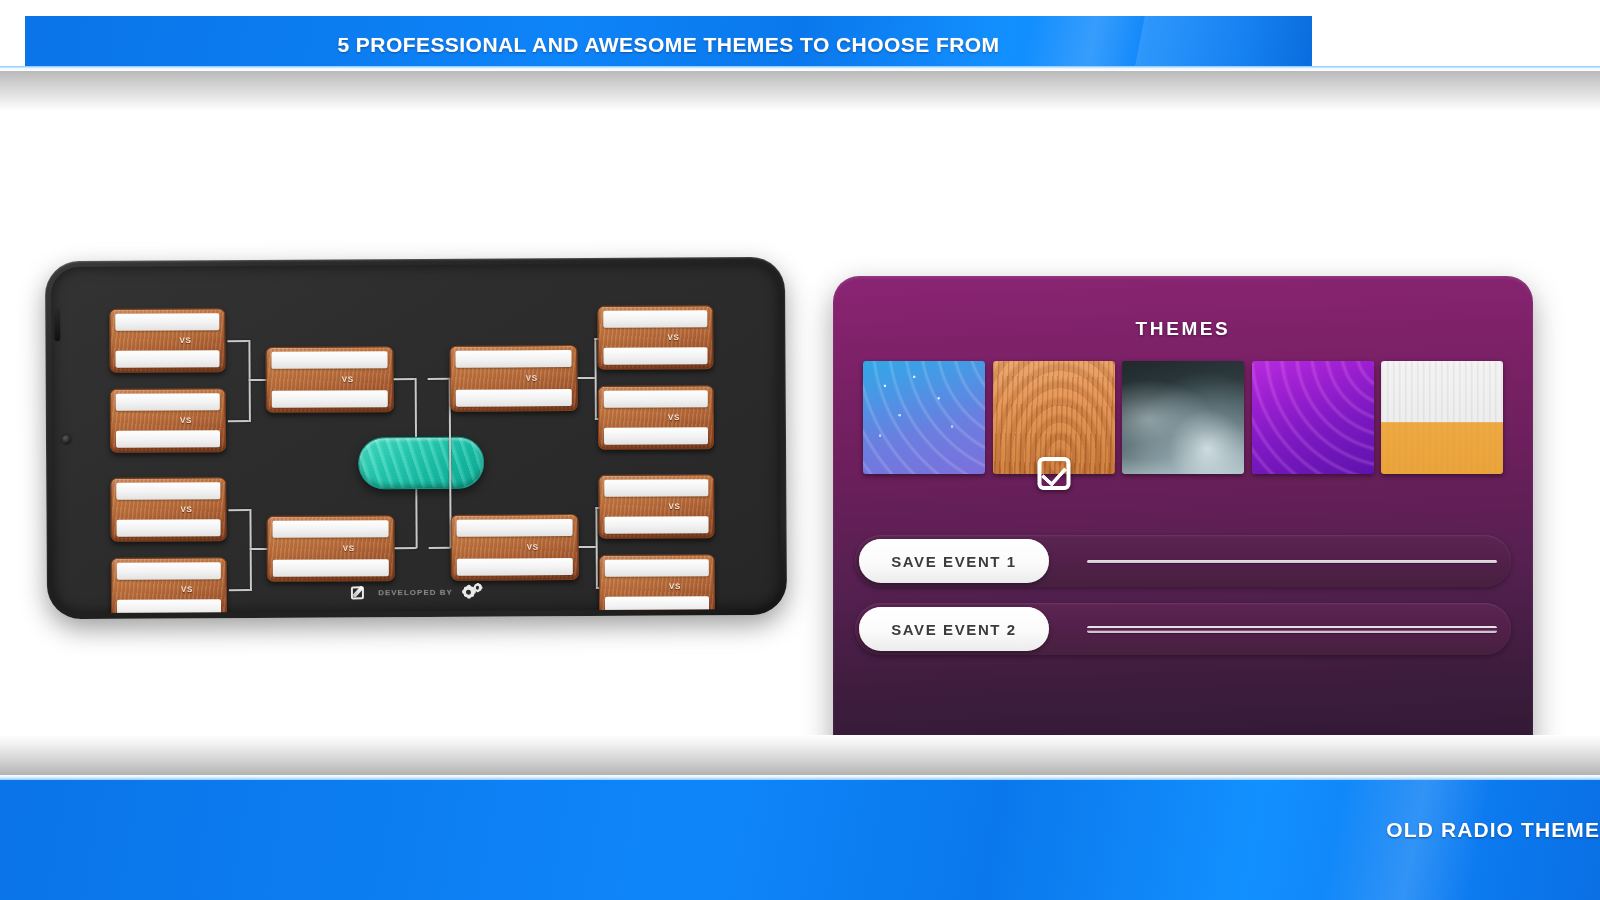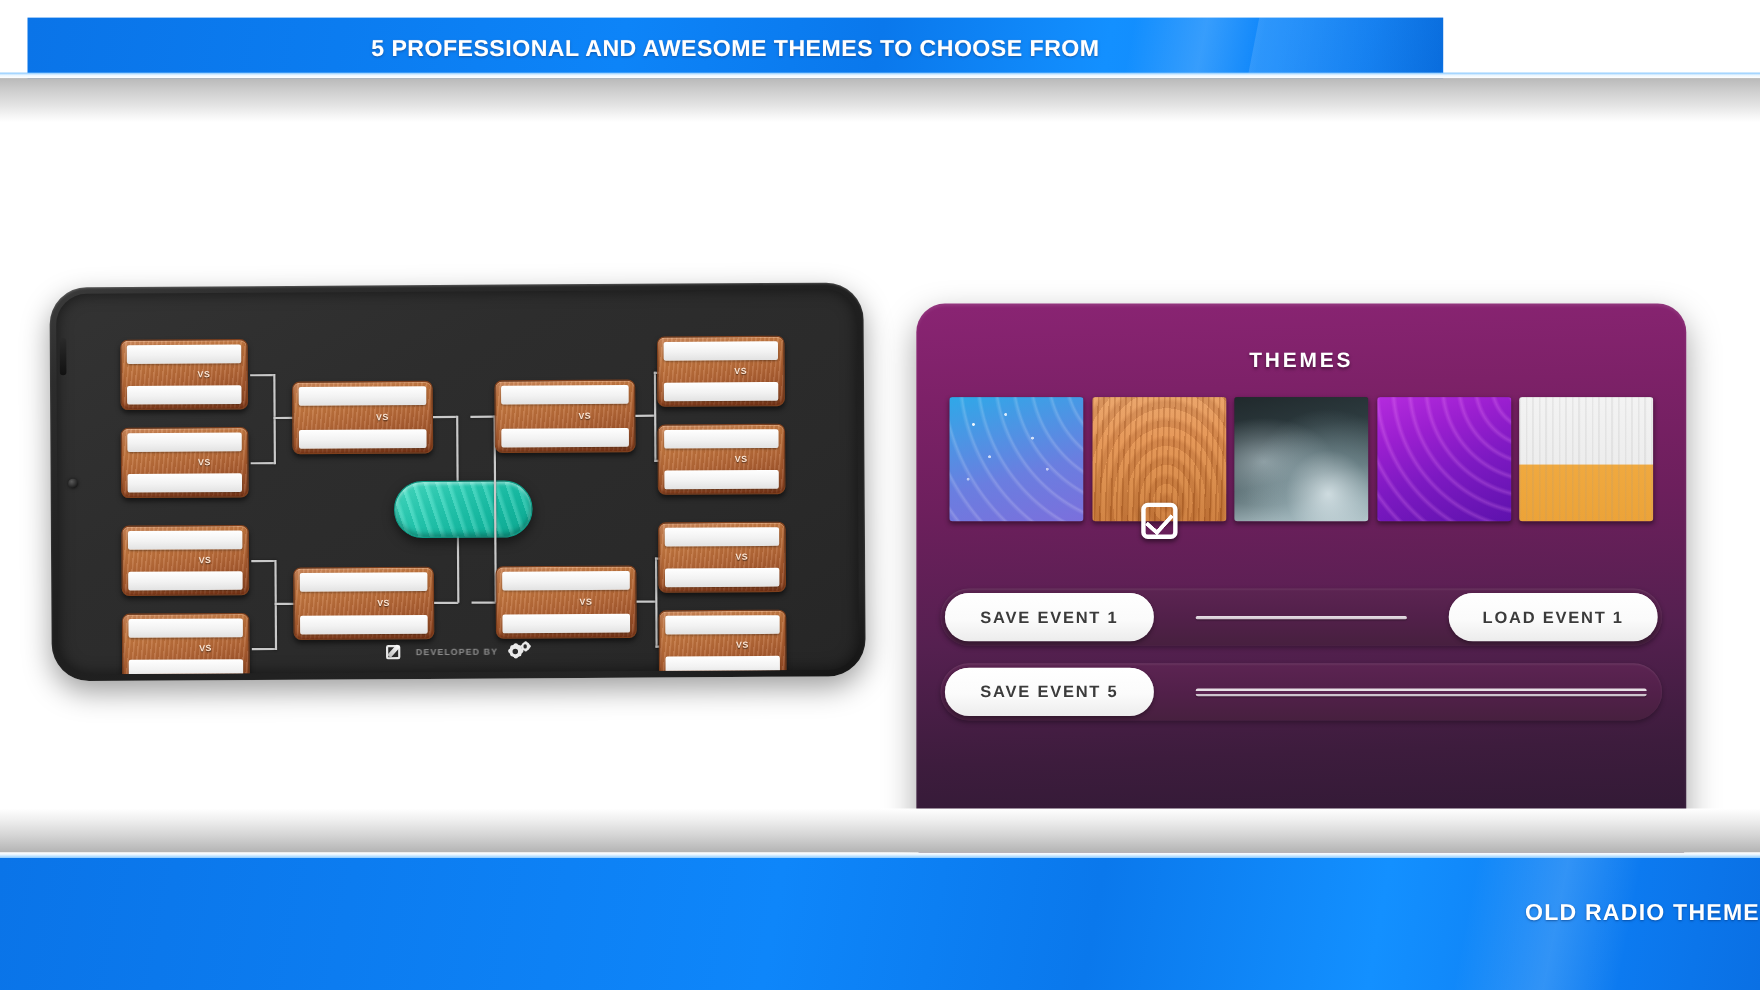--- a/index.html
+++ b/index.html
@@ -409,25 +409,24 @@
         <div class="inner"></div>
       </div>
       <div class="thumb th-white">
         <div class="inner"></div>
       </div>
     </div>
 
     <div class="event-row r1">
       <div class="pill-btn">SAVE EVENT 1</div>
       <div class="connector"></div>
-      <div class="pill-btn">LOAD EVENT 1</div>
     </div>
 
     <div class="event-row r2">
-      <div class="pill-btn">SAVE EVENT 5</div>
+      <div class="pill-btn">SAVE EVENT 2</div>
       <div class="connector double"></div>
     </div>
   </div>
 
 </div>
 
 <div class="bottom-shelf"></div>
 <div class="bottom-edge-line"></div>
 <div class="bottom-banner">
   <div class="streak"></div>

